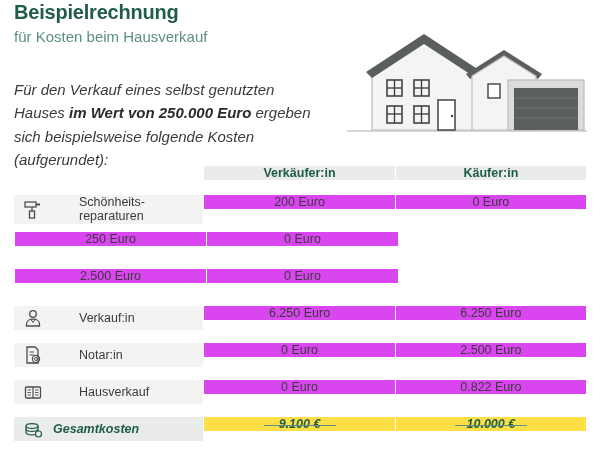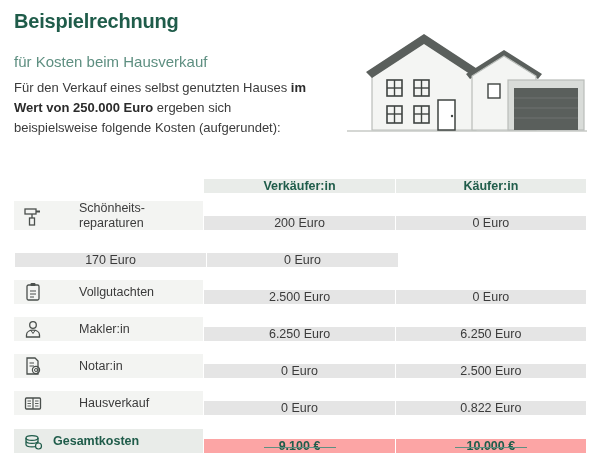--- a/index.html
+++ b/index.html
@@ -13,45 +13,46 @@
     font-family: "Liberation Sans", sans-serif;
     color: #3b3b3b;
     overflow: hidden;
     position: relative;
   }
 
   
   .header {
     position: absolute;
     left: 14px;
-    top: 9px;
+    top: 0;
     width: 330px;
   }
   .title {
     font-size: 20px;
     font-weight: bold;
     color: #1f5c4a;
     letter-spacing: -0.2px;
     margin: 0;
     line-height: 1.2;
   }
   .subtitle {
     font-size: 15px;
     color: #5e8f81;
-    margin: 20px 0 0 0;
+    margin: 4px 0 0 0;
     line-height: 1.2;
   }
   .intro {
     position: absolute;
     left: 14px;
     top: 78px;
     width: 300px;
-    font-size: 13px;
+    font-size: 15px;
     line-height: 1.55;
     color: #3b3b3b;
+    font-style: italic;
   }
   .intro b { font-weight: bold; color: #2b2b2b; }
 
   
   .illustration {
     position: absolute;
     right: 8px;
     top: 22px;
     width: 250px;
     height: 120px;
@@ -59,21 +60,21 @@
 
   
   .table {
     position: absolute;
     left: 14px;
     top: 166px;
     width: 572px;
   }
   .row {
     display: flex;
-    align-items: flex-end;
+    align-items: flex-start;
     width: 100%;
   }
   .cell-label {
     width: 190px;
     display: flex;
     align-items: center;
     gap: 9px;
     padding: 0 6px 0 8px;
     font-size: 12.5px;
     line-height: 1.15;
@@ -97,37 +98,37 @@
     background: #e9ece9;
     color: #1f5c4a;
     font-weight: bold;
     font-size: 12.5px;
     margin-left: 1px;
   }
   .row.data {
     height: 35px;
   }
   .row.data .cell-label { background: #f3f4f2; gap: 35px; }
-  .row.data .cell-val { background: #e5e5e5; margin-left: 1px; }
+  .row.data .cell-val { background: #d946ef; margin-left: 1px; }
   .row.spacer { height: 2px; }
   .row.spacer div { background: #ffffff; height: 2px; width: 100%; }
 
   .row.total .cell-label {
     background: #e9ece9;
     font-weight: bold;
     color: #1f5c4a;
   }
   .row.total .cell-val {
-    background: #fca5a5;
+    background: #fde047;
     font-weight: bold;
     color: #1f5c4a;
     margin-left: 1px;
     position: relative;
   }
-  .row.total { height: 36px; }
+  .row.total { height: 36px; font-style: italic; }
   .underline {
     position: absolute;
     bottom: 5px;
     left: 50%;
     transform: translateX(-50%);
     width: 72px;
     height: 1px;
     background: #5e8f81;
   }
 
@@ -220,57 +221,45 @@
       </span>
     </div>
     <div class="cell-val">200 Euro</div>
     <div class="cell-val">0 Euro</div>
   </div>
   <div class="row spacer">
       <div></div>
     </div>
 
   <div class="row data">
-    <div class="cell-val">170 Euro</div>
-    <div class="cell-val">0 Euro</div>
-  </div>
-  <div class="row spacer">
-      <div></div>
-    </div>
-
-  <div class="row data">
-    <div class="cell-label">
-      <span class="icon">
-        <svg width="20" height="22" viewBox="0 0 20 22">
-            <rect x="4" y="4" width="12" height="15" rx="1.5" fill="none" stroke="#4a4f4c" stroke-width="1.3"></rect>
-            <rect x="7.5" y="2" width="5" height="3" rx="1" fill="#4a4f4c"></rect>
-            <line x1="7" y1="10" x2="13" y2="10" stroke="#4a4f4c" stroke-width="1"></line>
-            <line x1="7" y1="13" x2="13" y2="13" stroke="#4a4f4c" stroke-width="1"></line>
-            <line x1="7" y1="16" x2="11" y2="16" stroke="#4a4f4c" stroke-width="1"></line>
-          </svg>
-      </span>
-      <span class="lbl">Vollgutachten</span>
-    </div>
+    <div class="cell-val">250 Euro</div>
+    <div class="cell-val">0 Euro</div>
+  </div>
+  <div class="row spacer">
+      <div></div>
+    </div>
+
+  <div class="row data">
     <div class="cell-val">2.500 Euro</div>
     <div class="cell-val">0 Euro</div>
   </div>
   <div class="row spacer">
       <div></div>
     </div>
 
   <div class="row data">
     <div class="cell-label">
       <span class="icon">
         <svg width="20" height="22" viewBox="0 0 20 22">
             <circle cx="10" cy="7" r="3.3" fill="none" stroke="#4a4f4c" stroke-width="1.3"></circle>
             <path d="M3.5 19 v-2 c0-3 3-4.8 6.5-4.8 s6.5 1.8 6.5 4.8 v2 z" fill="none" stroke="#4a4f4c" stroke-width="1.3"></path>
             <path d="M8 12.5 l2 3 l2 -3" fill="none" stroke="#4a4f4c" stroke-width="1"></path>
           </svg>
       </span>
-      <span class="lbl">Makler:in</span>
+      <span class="lbl">Verkauf:in</span>
     </div>
     <div class="cell-val">6.250 Euro</div>
     <div class="cell-val">6.250 Euro</div>
   </div>
   <div class="row spacer">
       <div></div>
     </div>
 
   <div class="row data">
     <div class="cell-label">

